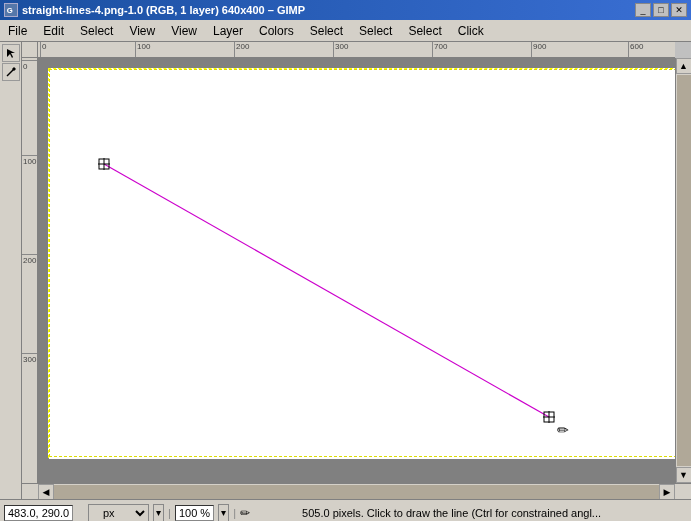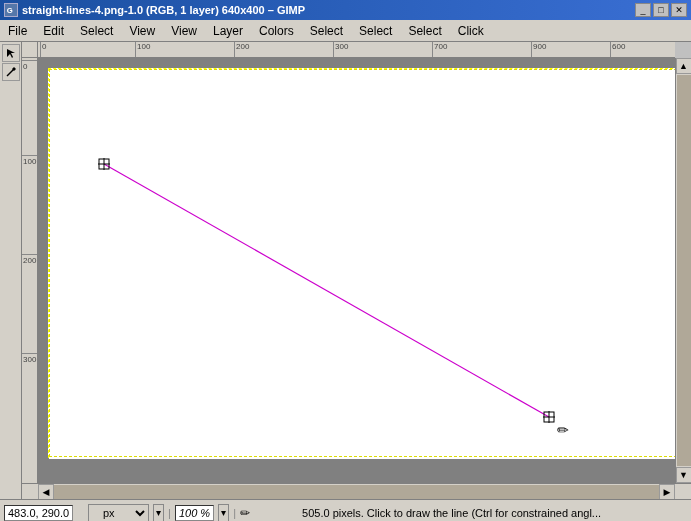--- a/index.html
+++ b/index.html
@@ -257,21 +257,20 @@
       align-items: center;
       gap: 2px;
     }
     .zoom-val {
       background: white;
       border: 1px inset #888;
       padding: 1px 3px;
       min-width: 38px;
       font-size: 11px;
       text-align: center;
-      font-style: italic;
     }
     #zoom-btn {
       background: #d4d0c8;
       border: 1px solid #888;
       padding: 0 2px;
       height: 18px;
       font-size: 10px;
       cursor: pointer;
     }
     #status-text {
@@ -341,21 +340,21 @@
     <div style="display:flex; height:16px;">
       <div style="width:16px; height:16px; background:#d4d0c8; border-right:1px solid #808080; border-bottom:1px solid #808080; flex-shrink:0;"></div>
       <div id="ruler-top" style="flex:1; margin-left:0;">
         <div class="ruler-top-inner">
           <span class="ruler-mark" style="left:2px;">0</span>
           <span class="ruler-mark" style="left:97px;">100</span>
           <span class="ruler-mark" style="left:196px;">200</span>
           <span class="ruler-mark" style="left:295px;">300</span>
           <span class="ruler-mark" style="left:394px;">700</span>
           <span class="ruler-mark" style="left:493px;">900</span>
-          <span class="ruler-mark" style="left:572px;">600</span>
+          <span class="ruler-mark" style="left:590px;">600</span>
         </div>
       </div>
       <div style="width:16px;"></div>
     </div>
 
     <div id="canvas-with-ruler">
 
       <div id="ruler-left">
         <span class="ruler-mark-v" style="top:2px;">0</span>
         <span class="ruler-mark-v" style="top:97px;">100</span>

